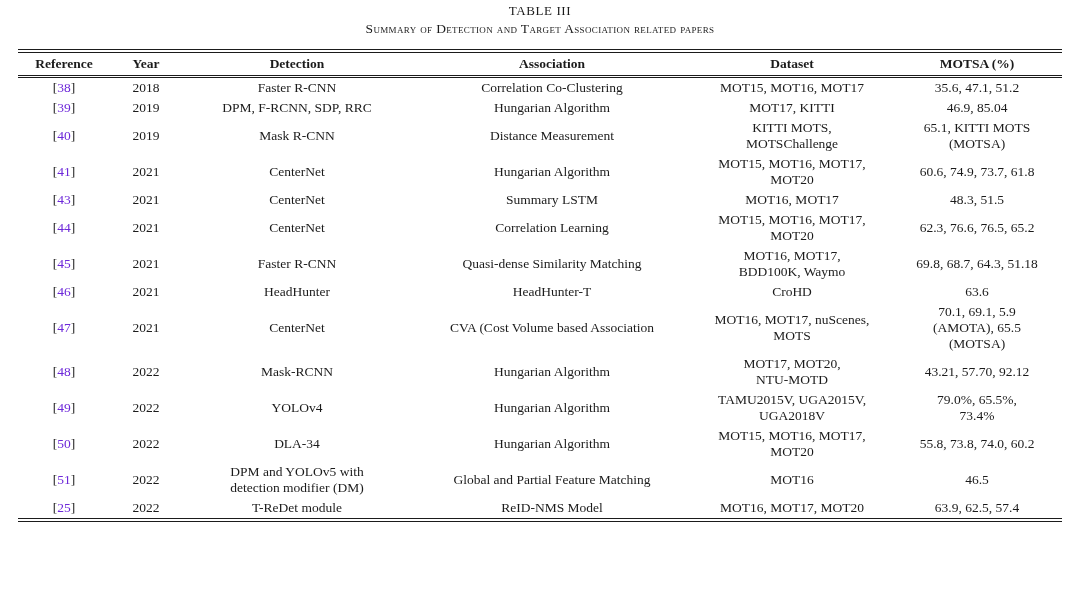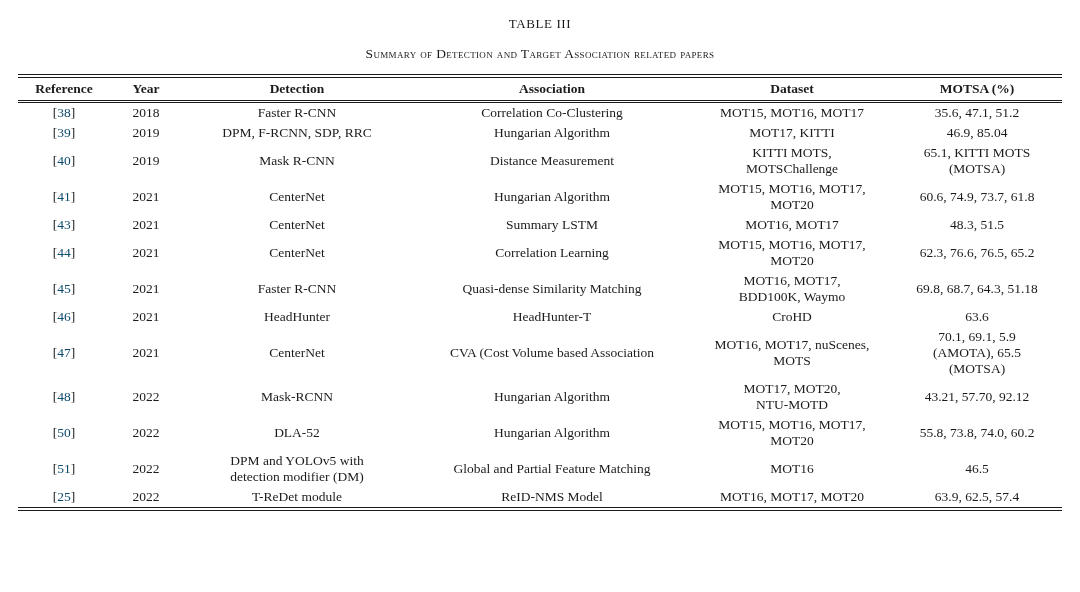--- a/index.html
+++ b/index.html
@@ -7,32 +7,32 @@
     padding: 0;
     background: #ffffff;
     width: 1080px;
     height: 592px;
     overflow: hidden;
     font-family: "Liberation Serif", serif;
     color: #1b1b1b;
   }
   .caption {
     text-align: center;
-    padding-top: 16px;
+    padding-top: 3px;
   }
   .caption-label {
     font-size: 13px;
     letter-spacing: 0.6px;
     font-variant: small-caps;
   }
   .caption-title {
     font-size: 13.5px;
     font-variant: small-caps;
     letter-spacing: 0.35px;
-    margin-top: 14px;
+    margin-top: 2px;
   }
   table.paper-table {
     width: 1044px;
     margin: 12px auto 12px auto;
     border-collapse: collapse;
     table-layout: fixed;
     font-size: 13.5px;
     line-height: 16px;
     border-top: 4px double #1b1b1b;
     border-bottom: 4px double #1b1b1b;
@@ -45,21 +45,21 @@
     overflow: hidden;
   }
   table.paper-table td {
     text-align: center;
     vertical-align: middle;
     padding: 2px 3px;
     white-space: pre-line;
     overflow: hidden;
   }
   a.cite {
-    color: #0c4a6e;
+    color: #6d28d9;
     text-decoration: none;
     cursor: pointer;
   }
   col.c-ref   { width: 92px; }
   col.c-year  { width: 72px; }
   col.c-det   { width: 230px; }
   col.c-assoc { width: 280px; }
   col.c-data  { width: 200px; }
   col.c-mota  { width: 170px; }
 </style>
@@ -174,23 +174,33 @@
       <tr>
         <td><span>[</span><a class="cite">48</a><span>]</span></td>
         <td>2022</td>
         <td>Mask-RCNN</td>
         <td>Hungarian Algorithm</td>
         <td>MOT17, MOT20,
 NTU-MOTD</td>
         <td>43.21, 57.70, 92.12</td>
       </tr>
       <tr>
+        <td><span>[</span><a class="cite">49</a><span>]</span></td>
+        <td>2022</td>
+        <td>YOLOv4</td>
+        <td>Hungarian Algorithm</td>
+        <td>TAMU2015V, UGA2015V,
+UGA2018V</td>
+        <td>79.0%, 65.5%,
+73.4%</td>
+      </tr>
+      <tr>
         <td><span>[</span><a class="cite">50</a><span>]</span></td>
         <td>2022</td>
-        <td>DLA-52</td>
+        <td>DLA-34</td>
         <td>Hungarian Algorithm</td>
         <td>MOT15, MOT16, MOT17,
 MOT20</td>
         <td>55.8, 73.8, 74.0, 60.2</td>
       </tr>
       <tr>
         <td><span>[</span><a class="cite">51</a><span>]</span></td>
         <td>2022</td>
         <td>DPM and YOLOv5 with
 detection modifier (DM)</td>

